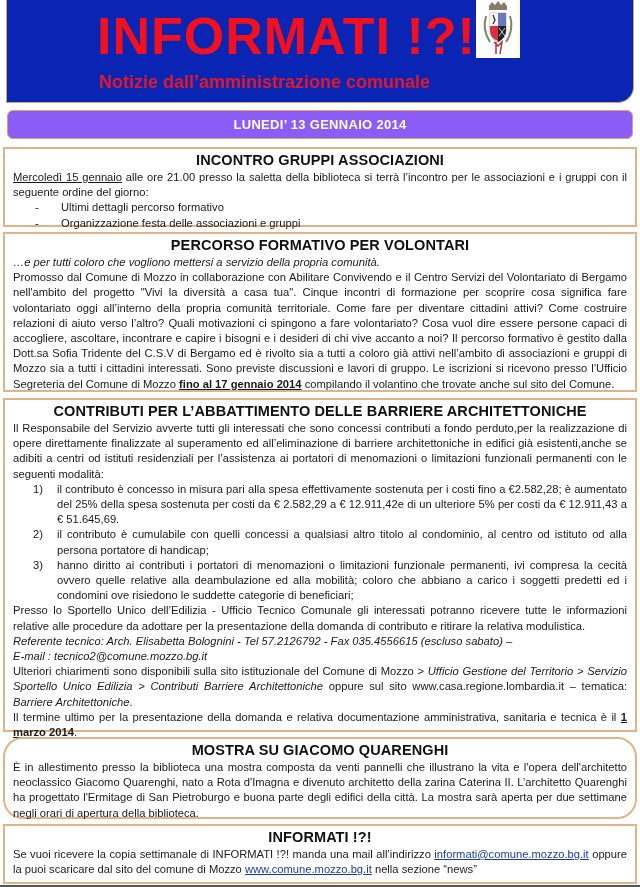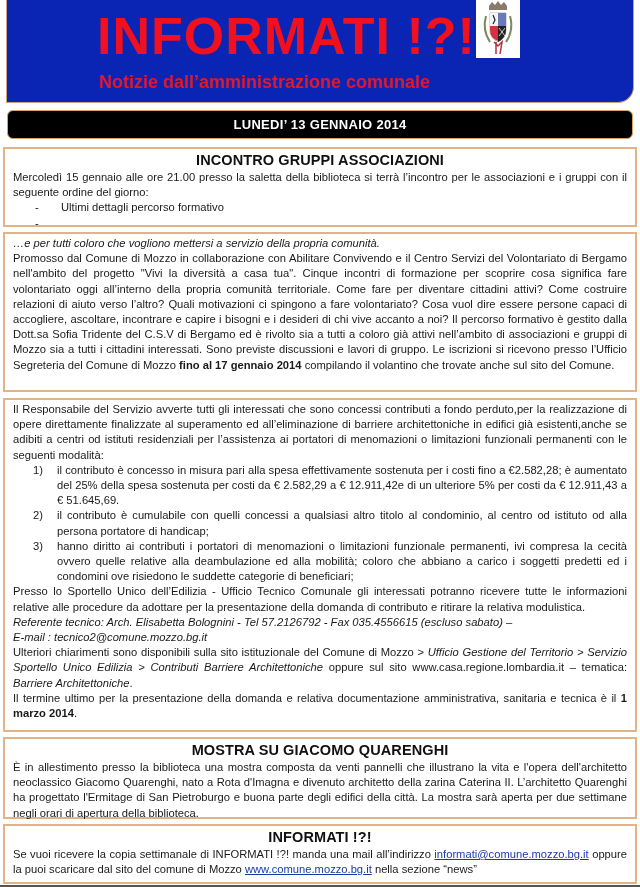--- a/index.html
+++ b/index.html
@@ -22,56 +22,56 @@
       font-size: 18px; line-height: 24px; color: #e0182a;
     }
     .crest {
       position: absolute; left: 469px; top: 0; width: 44px; height: 58px;
       background: #ffffff;
     }
     .crest svg { display: block; }
 
     .date-bar {
       position: absolute; left: 7px; top: 110px; width: 626px; height: 29px;
-      background: #000000; border-radius: 6px; border: 1px solid #e0a060;
+      background: #8b5cf6; border-radius: 6px; border: 1px solid #e0a060;
       text-align: center;
     }
     .date-bar span {
       font-family: "Liberation Sans", sans-serif; font-size: 13px; font-weight: bold;
       color: #ffffff; line-height: 28px; letter-spacing: 0.3px;
     }
 
     .box {
       position: absolute; left: 3px; width: 634px;
       border: 2px solid #e0b486; background: #ffffff;
       padding: 2px 8px 4px 8px;
       font-size: 11.2px; line-height: 15.2px; color: #1a1a1a;
     }
     .box h2 {
       text-align: center; font-size: 14.5px; line-height: 18px; font-weight: bold;
       color: #111; margin-bottom: 1px; letter-spacing: 0.1px;
     }
     .box p { text-align: justify; }
-    .u { }
+    .u { text-decoration: underline; }
     .b { font-weight: bold; }
     .i { font-style: italic; }
     .link { color: #1a3aa8; text-decoration: underline; margin-top: 12px; }
 
     ul.dash { list-style: none; margin-left: 22px; }
     ul.dash li { position: relative; padding-left: 26px; }
     ul.dash li .dash-mark { position: absolute; left: 0; }
 
     ol.num { list-style: none; margin-left: 20px; }
     ol.num li { position: relative; padding-left: 24px; text-align: justify; }
     ol.num li .num-mark { position: absolute; left: 0; }
 
     #box1 { top: 147px; height: 80px; }
     #box2 { top: 232px; height: 160px; }
     #box3 { top: 398px; height: 334px; }
-    #box4 { top: 737px; height: 82px; }
+    #box4 { top: 737px; height: 82px; border-radius: 20px; }
     #box5 { top: 824px; height: 60px; }
 
     .bottom-line { position: absolute; left: 0; top: 885px; width: 640px; height: 2px; background: #555; }
   </style>
 </head>
 <body>
 
 <div class="header">
   <div class="header-title">INFORMATI !?!</div>
   <div class="header-subtitle">Notizie dall’amministrazione comunale</div>
@@ -95,30 +95,32 @@
 
 <div class="date-bar">
   <span>LUNEDI’ 13 GENNAIO 2014</span>
 </div>
 
 <div class="box" id="box1">
   <h2>INCONTRO GRUPPI ASSOCIAZIONI</h2>
   <p><span class="u">Mercoledì 15 gennaio</span><span> alle ore 21.00 presso la saletta della biblioteca si terrà l’incontro per le associazioni e i gruppi con il seguente ordine del giorno:</span></p>
   <ul class="dash">
     <li><span class="dash-mark">-</span><span>Ultimi dettagli percorso formativo</span></li>
-    <li><span class="dash-mark">-</span></li>
+    <li><span class="dash-mark">-</span><span>Organizzazione festa delle associazioni e gruppi</span></li>
   </ul>
 </div>
 
 <div class="box" id="box2">
+  <h2>PERCORSO FORMATIVO PER VOLONTARI</h2>
   <p class="i">…e per tutti coloro che vogliono mettersi a servizio della propria comunità.</p>
   <p><span>Promosso dal Comune di Mozzo in collaborazione con Abilitare Convivendo e il Centro Servizi del Volontariato di Bergamo nell'ambito del progetto "Vivi la diversità a casa tua". Cinque incontri di formazione per scoprire cosa significa fare volontariato oggi all’interno della propria comunità territoriale. Come fare per diventare cittadini attivi? Come costruire relazioni di aiuto verso l’altro? Quali motivazioni ci spingono a fare volontariato? Cosa vuol dire essere persone capaci di accogliere, ascoltare, incontrare e capire i bisogni e i desideri di chi vive accanto a noi? Il percorso formativo è gestito dalla Dott.sa Sofia Tridente del C.S.V di Bergamo ed è rivolto sia a tutti a coloro già attivi nell’ambito di associazioni e gruppi di Mozzo sia a tutti i cittadini interessati. Sono previste discussioni e lavori di gruppo. Le iscrizioni si ricevono presso l’Ufficio Segreteria del Comune di Mozzo </span><span class="b u">fino al 17 gennaio 2014</span><span> compilando il volantino che trovate anche sul sito del Comune.</span></p>
 </div>
 
 <div class="box" id="box3">
+  <h2>CONTRIBUTI PER L’ABBATTIMENTO DELLE BARRIERE ARCHITETTONICHE</h2>
   <p>Il Responsabile del Servizio avverte tutti gli interessati che sono concessi contributi a fondo perduto,per la realizzazione di opere direttamente finalizzate al superamento ed all’eliminazione di barriere architettoniche in edifici già esistenti,anche se adibiti a centri od istituti residenziali per l’assistenza ai portatori di menomazioni o limitazioni funzionali permanenti con le seguenti modalità:</p>
   <ol class="num">
     <li><span class="num-mark">1)</span><span>il contributo è concesso in misura pari alla spesa effettivamente sostenuta per i costi fino a €2.582,28; è aumentato del 25% della spesa sostenuta per costi da € 2.582,29 a € 12.911,42e di un ulteriore 5% per costi da € 12.911,43 a € 51.645,69.</span></li>
     <li><span class="num-mark">2)</span><span>il contributo è cumulabile con quelli concessi a qualsiasi altro titolo al condominio, al centro od istituto od alla persona portatore di handicap;</span></li>
     <li><span class="num-mark">3)</span><span>hanno diritto ai contributi i portatori di menomazioni o limitazioni funzionale permanenti, ivi compresa la cecità ovvero quelle relative alla deambulazione ed alla mobilità; coloro che abbiano a carico i soggetti predetti ed i condomini ove risiedono le suddette categorie di beneficiari;</span></li>
   </ol>
   <p>Presso lo Sportello Unico dell’Edilizia - Ufficio Tecnico Comunale gli interessati potranno ricevere tutte le informazioni relative alle procedure da adottare per la presentazione della domanda di contributo e ritirare la relativa modulistica.</p>
   <p class="i">Referente tecnico: Arch. Elisabetta Bolognini - Tel 57.2126792 - Fax 035.4556615 (escluso sabato) –</p>
   <p class="i">E-mail : tecnico2@comune.mozzo.bg.it</p>
   <p><span>Ulteriori chiarimenti sono disponibili sulla sito istituzionale del Comune di Mozzo &gt; </span><span class="i">Ufficio Gestione del Territorio &gt; Servizio Sportello Unico Edilizia &gt; Contributi Barriere Architettoniche</span><span> oppure sul sito  www.casa.regione.lombardia.it – tematica: </span><span class="i">Barriere Architettoniche</span><span>.</span></p>

